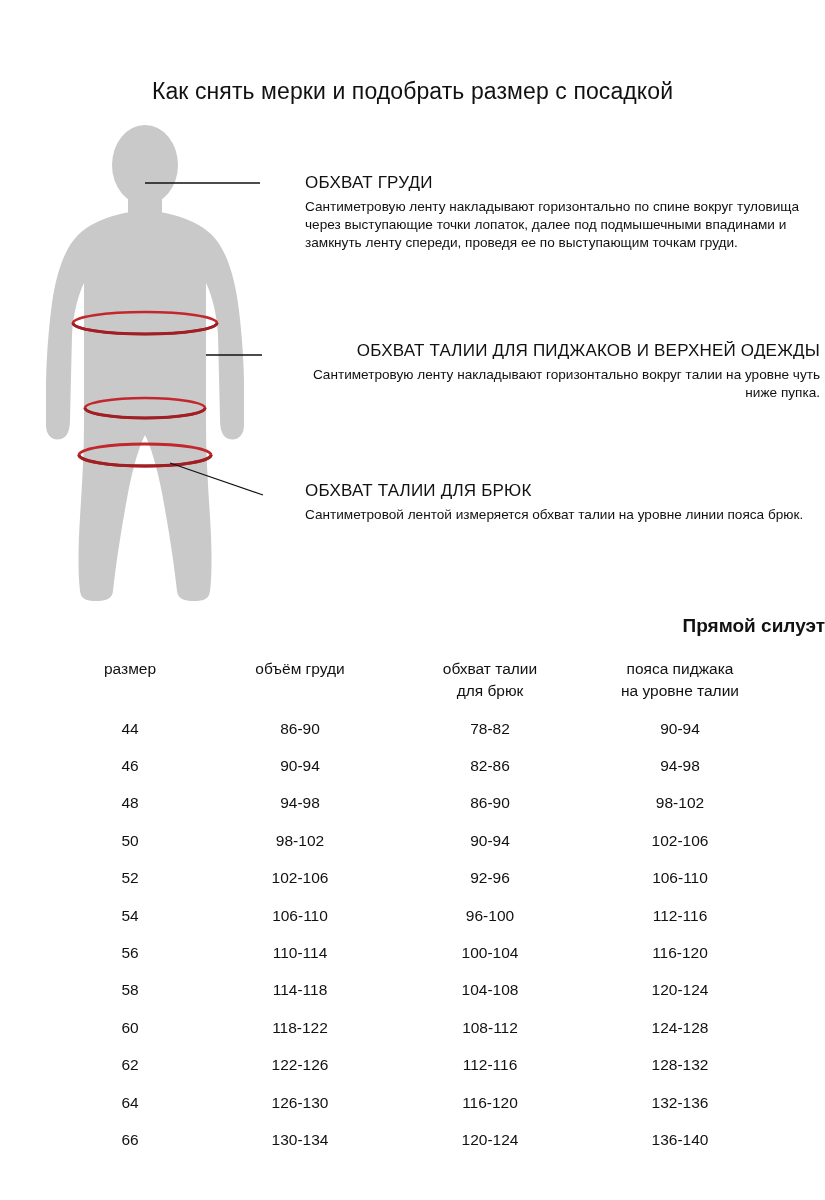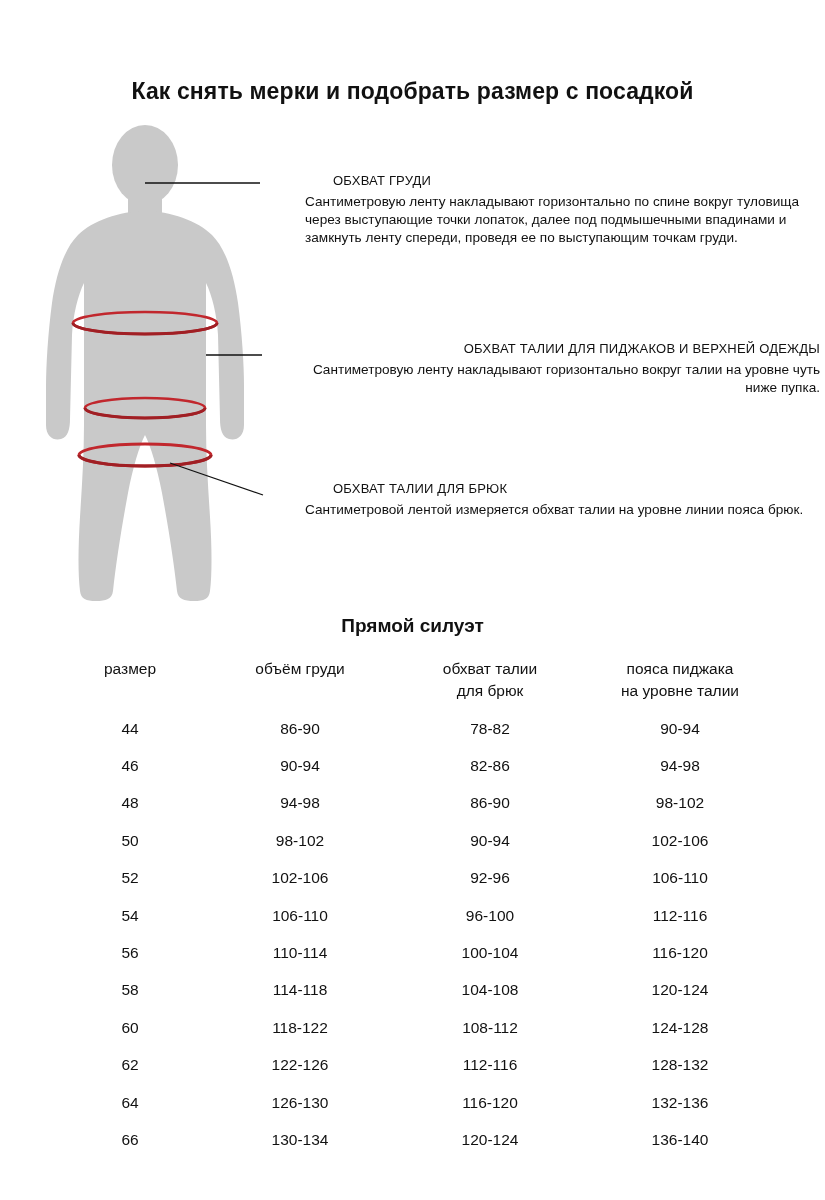--- a/index.html
+++ b/index.html
@@ -17,64 +17,63 @@
   }
 
   
   .page-title {
     position: absolute;
     top: 78px;
     left: 0;
     width: 825px;
     text-align: center;
     font-size: 23px;
-    font-weight: bold;
+    font-weight: normal;
     letter-spacing: 0.1px;
     color: #111;
   }
 
   
   .figure-wrap {
     position: absolute;
     left: 20px;
     top: 125px;
     width: 290px;
     height: 490px;
   }
   .figure-wrap svg { display: block; }
 
   
   .callout {
     position: absolute;
   }
   .callout-title {
-    font-size: 13px;
+    font-size: 17px;
     letter-spacing: 0.2px;
     color: #111;
     white-space: nowrap;
-    margin-left: 28px;
   }
   .callout-body {
     font-size: 13.6px;
     line-height: 1.34;
     color: #111;
     margin-top: 5px;
   }
 
   #callout-chest  { left: 305px; top: 173px; width: 500px; }
   #callout-waist-jacket { left: 305px; top: 341px; width: 515px; text-align: right; }
   #callout-waist-trousers { left: 305px; top: 481px; width: 500px; }
 
   
   .table-title {
     position: absolute;
     top: 615px;
     left: 0;
     width: 825px;
-    text-align: center;
+    text-align: right;
     font-size: 19px;
     font-weight: bold;
     color: #111;
   }
 
   .size-table {
     position: absolute;
     top: 660px;
     left: 55px;
     width: 720px;

